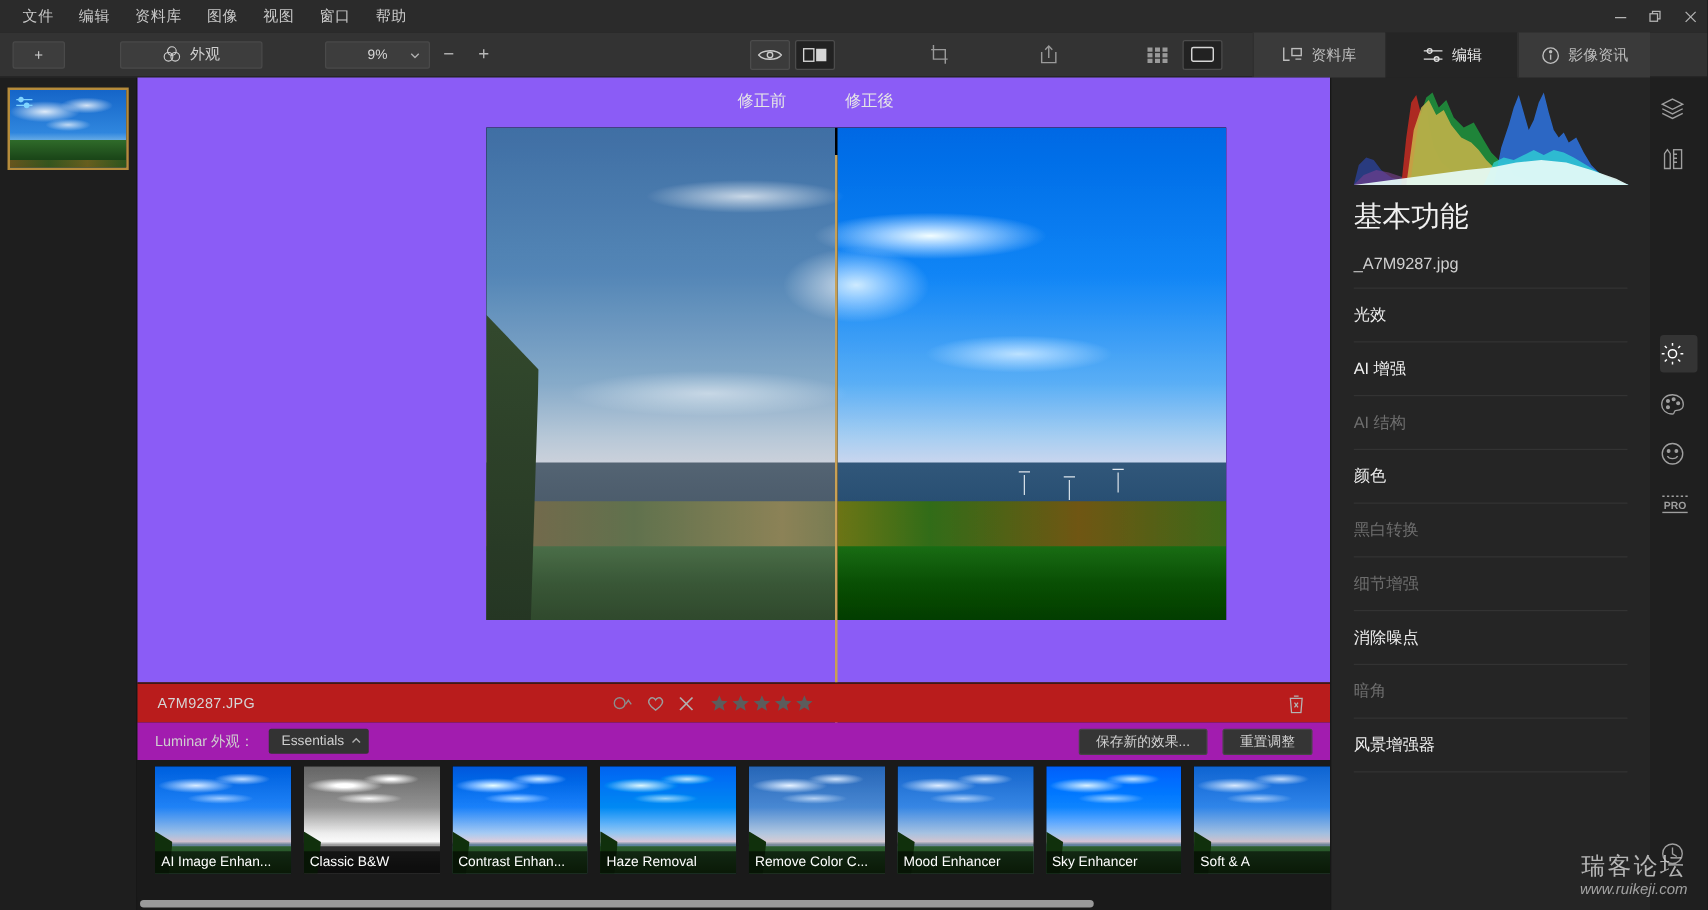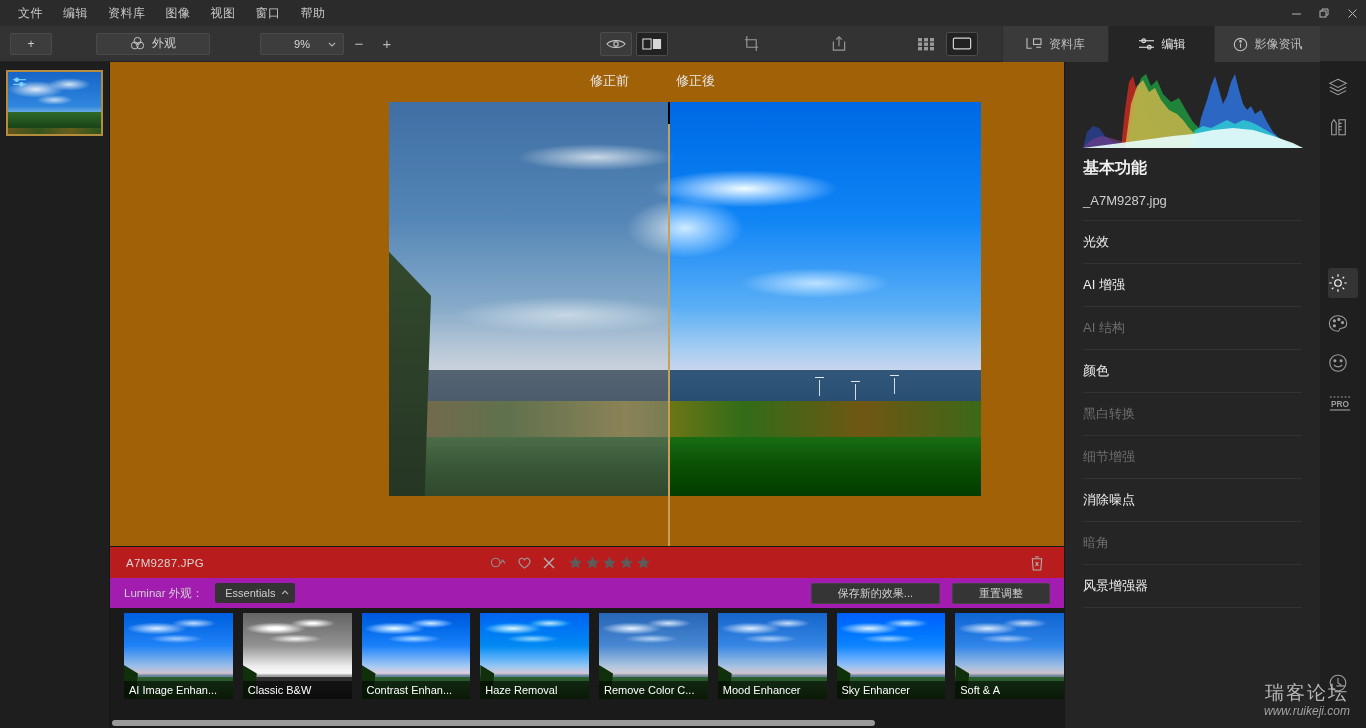--- a/index.html
+++ b/index.html
@@ -100,21 +100,21 @@
   .thumb-badge {
     position: absolute; left: 3px; top: 3px; width: 16px; height: 14px;
     display: flex; align-items: center; justify-content: center;
   }
 
   
   .canvas-area {
     flex: 1; background: #1e1e1e; position: relative; display: flex; flex-direction: column;
     min-width: 0;
   }
-  .viewer { flex: 1; position: relative; background: #a16207; }
+  .viewer { flex: 1; position: relative; background: #8b5cf6; }
   .ba-labels {
     position: absolute; top: 8px; left: 0; right: 0; height: 22px;
     display: flex; align-items: center; font-size: 13px; color: #e6e6e6;
   }
   .lbl-before { position: absolute; left: 480px; }
   .lbl-after  { position: absolute; left: 566px; }
   .photo-wrap {
     position: absolute; left: 279px; top: 40px; width: 592px; height: 394px;
     overflow: hidden; background:#000;
   }
@@ -182,21 +182,21 @@
   }
   .looksbar .lk-label { font-size: 11.5px; color: #cfcfcf; margin-left: 14px; }
   .lk-select {
     margin-left: 12px; height: 20px; padding: 0 20px 0 10px; background: #333;
     border-radius: 2px; display: flex; align-items: center; font-size: 11px;
     color: #cfcfcf; position: relative;
   }
   .lk-select .chev-up { position: absolute; right: 6px; top: 7px; }
   .lk-btns { position: absolute; right: 14px; display: flex; gap: 12px; }
   .lk-btn {
-    height: 21px; padding: 0 26px; background: #353535; border: 1px solid #444;
+    height: 21px; padding: 0 13px; background: #353535; border: 1px solid #444;
     border-radius: 2px; font-size: 11px; color: #d2d2d2; display: flex;
     align-items: center;
   }
 
   
   .presets {
     height: 120px; background: #1a1a1a; position: relative; flex: 0 0 120px;
     overflow: hidden;
   }
   .presets-row { display: flex; gap: 10px; padding: 5px 0 0 14px; }
@@ -229,21 +229,21 @@
     position: absolute; left: 2px; top: 2px; height: 6px; width: 80%;
     background: #9a9a9a; border-radius: 3px;
   }
 
   
   .rpanel {
     width: 256px; flex: 0 0 256px; background: #252525; border-left: 1px solid #171717;
     display: flex; flex-direction: column; padding: 0 18px;
   }
   .histogram { height: 80px; margin-top: 8px; position: relative; }
-  .panel-title { font-size: 16px; color: #f0f0f0; margin-top: 8px; font-weight: bold; }
+  .panel-title { font-size: 23px; color: #f0f0f0; margin-top: 8px; font-weight: normal; }
   .panel-file {
     font-size: 13px; color: #cfcfcf; margin-top: 14px; padding-bottom: 12px;
     border-bottom: 1px solid #333;
   }
   .panel-item {
     font-size: 13px; padding: 12px 0; border-bottom: 1px solid #333; cursor: default;
   }
   .panel-item.on  { color: #efefef; font-weight: normal; }
   .panel-item.off { color: #6e6e6e; }
 

